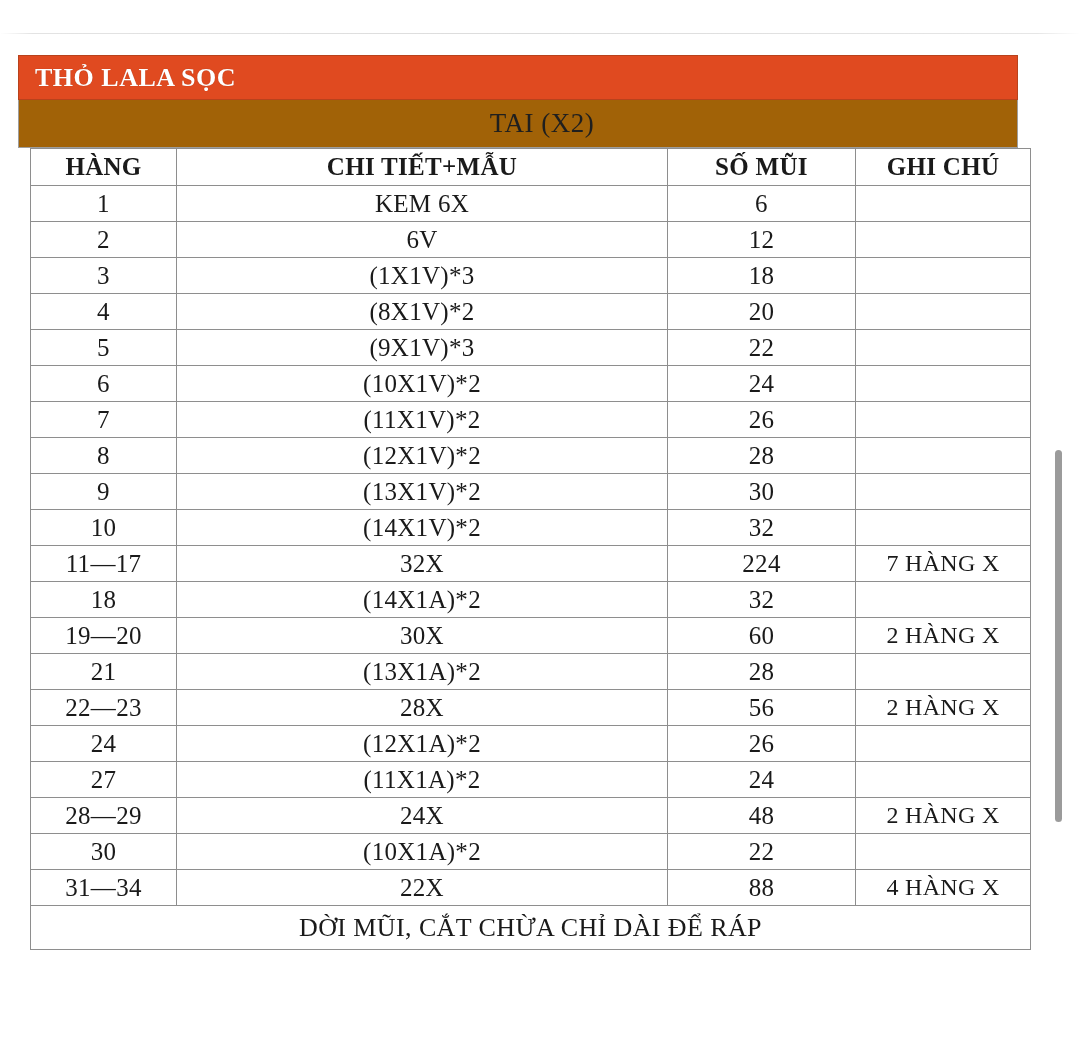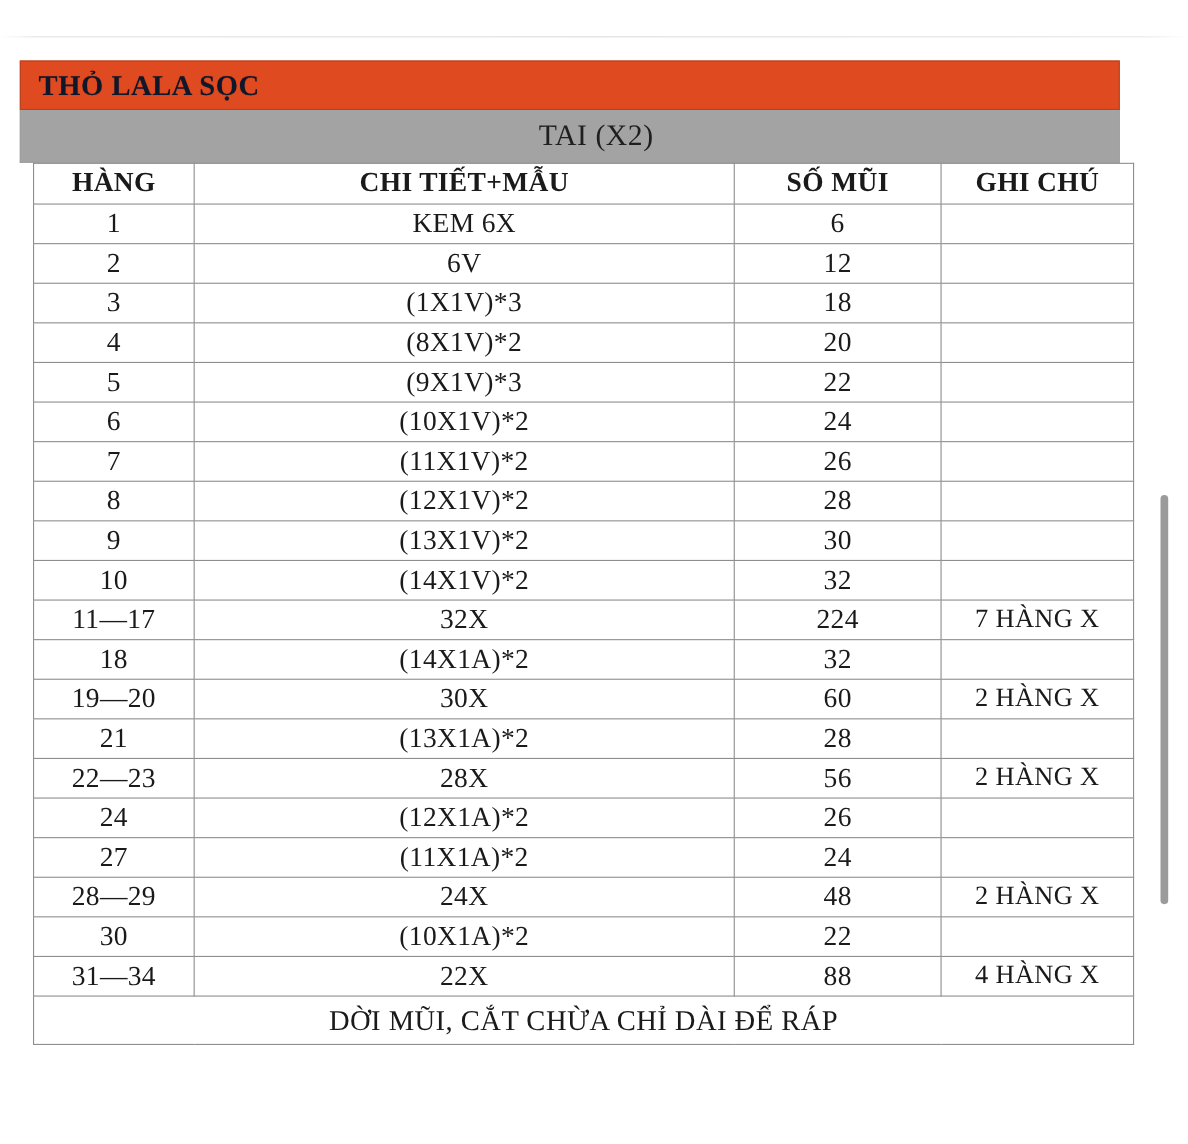--- a/index.html
+++ b/index.html
@@ -39,21 +39,21 @@
     height: 45px;
     background: #e04a20;
     border: 1px solid #c9secret;
     border: 1px solid #b8421c;
     box-sizing: border-box;
     display: flex;
     align-items: center;
     padding-left: 16px;
   }
   .title-text {
-    color: #0f172a;
+    color: #ffffff;
     font-size: 26px;
     font-weight: bold;
     letter-spacing: 0.5px;
     text-shadow: 0 0 1px rgba(0,0,0,0.25);
   }
 
   
   .subtitle-band {
     height: 48px;
     background: #fbe2db;
@@ -135,21 +135,21 @@
 <body>
 
 <div class="top-divider"></div>
 
 <div class="sheet">
 
   <div class="title-band" style="background: rgb(224, 74, 32);">
     <span class="title-text">THỎ LALA SỌC</span>
   </div>
 
-  <div class="subtitle-band" style="background: #a3a3a3; padding-left: 48px;">
+  <div class="subtitle-band" style="background: #a16207; padding-left: 48px;">
     <span class="subtitle-text">TAI (X2)</span>
   </div>
 
   <table class="grid">
     <colgroup>
       <col class="c-hang">
       <col class="c-chi">
       <col class="c-so">
       <col class="c-ghi">
     </colgroup>

